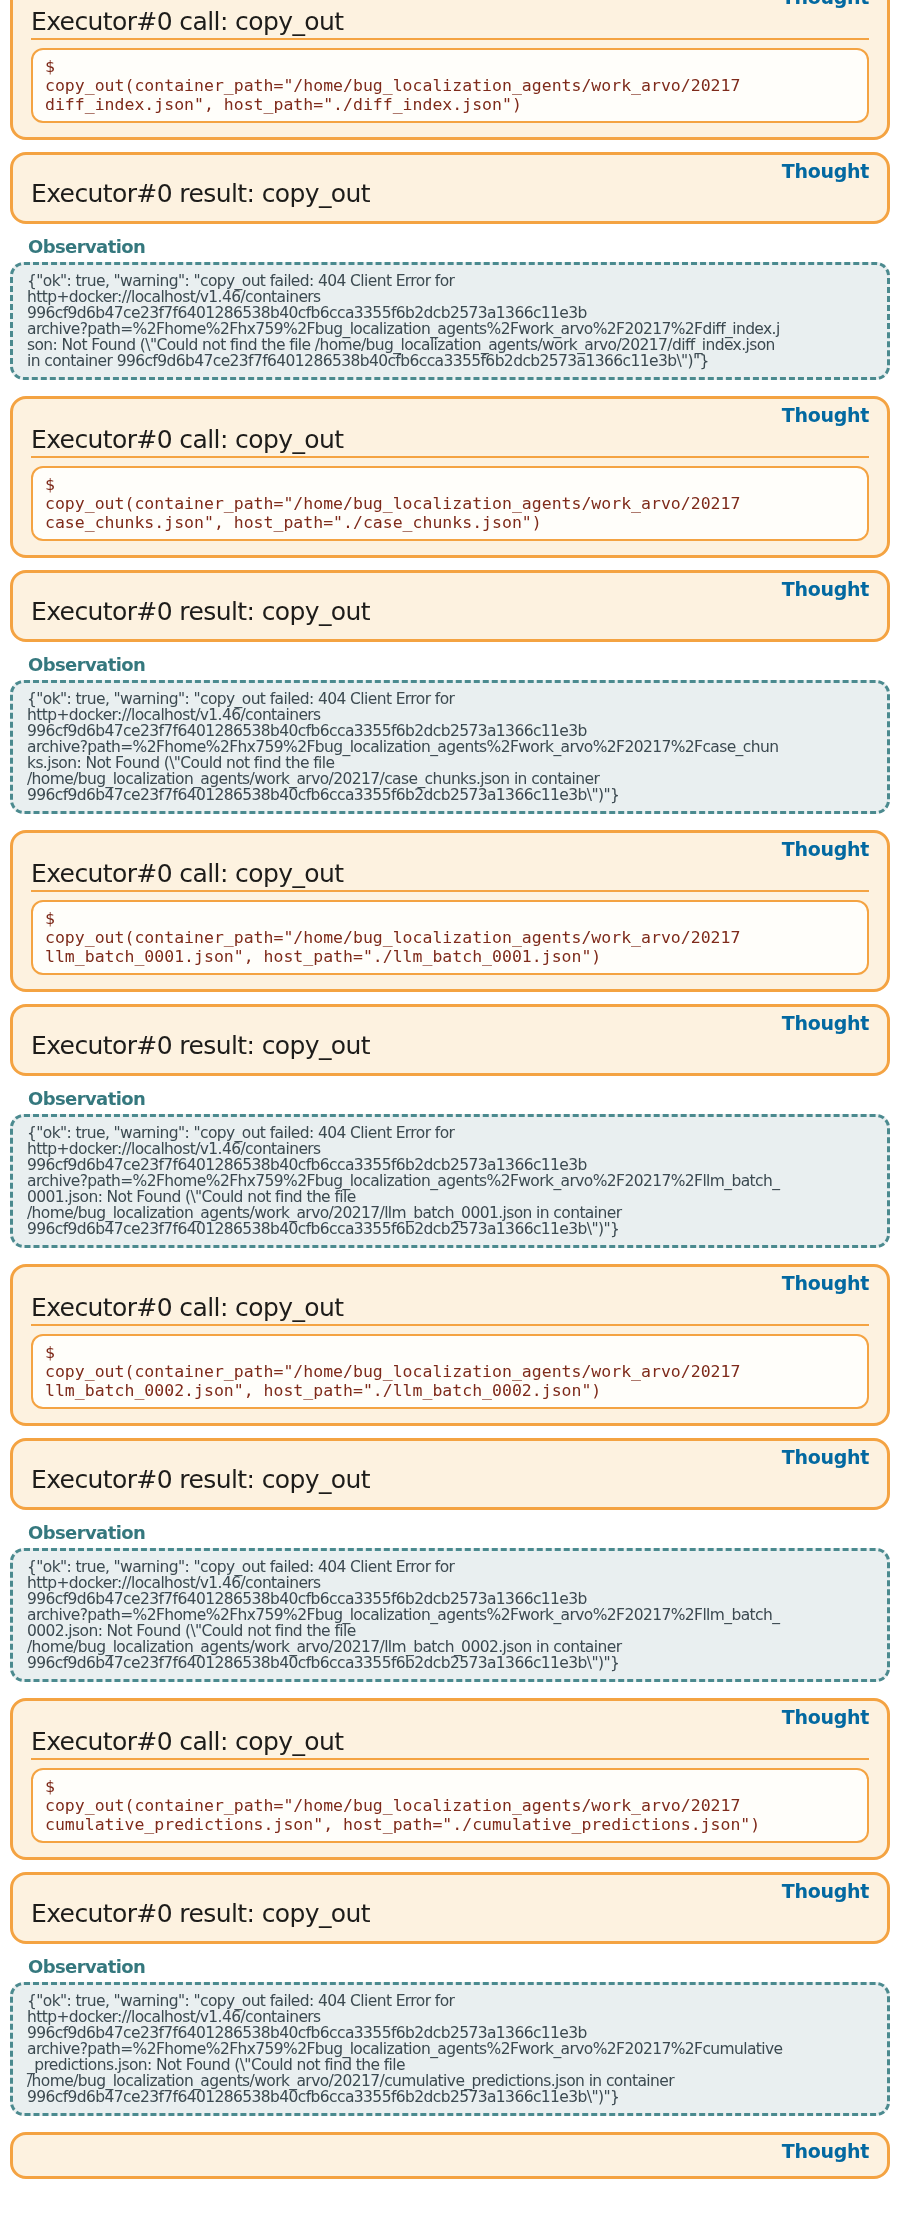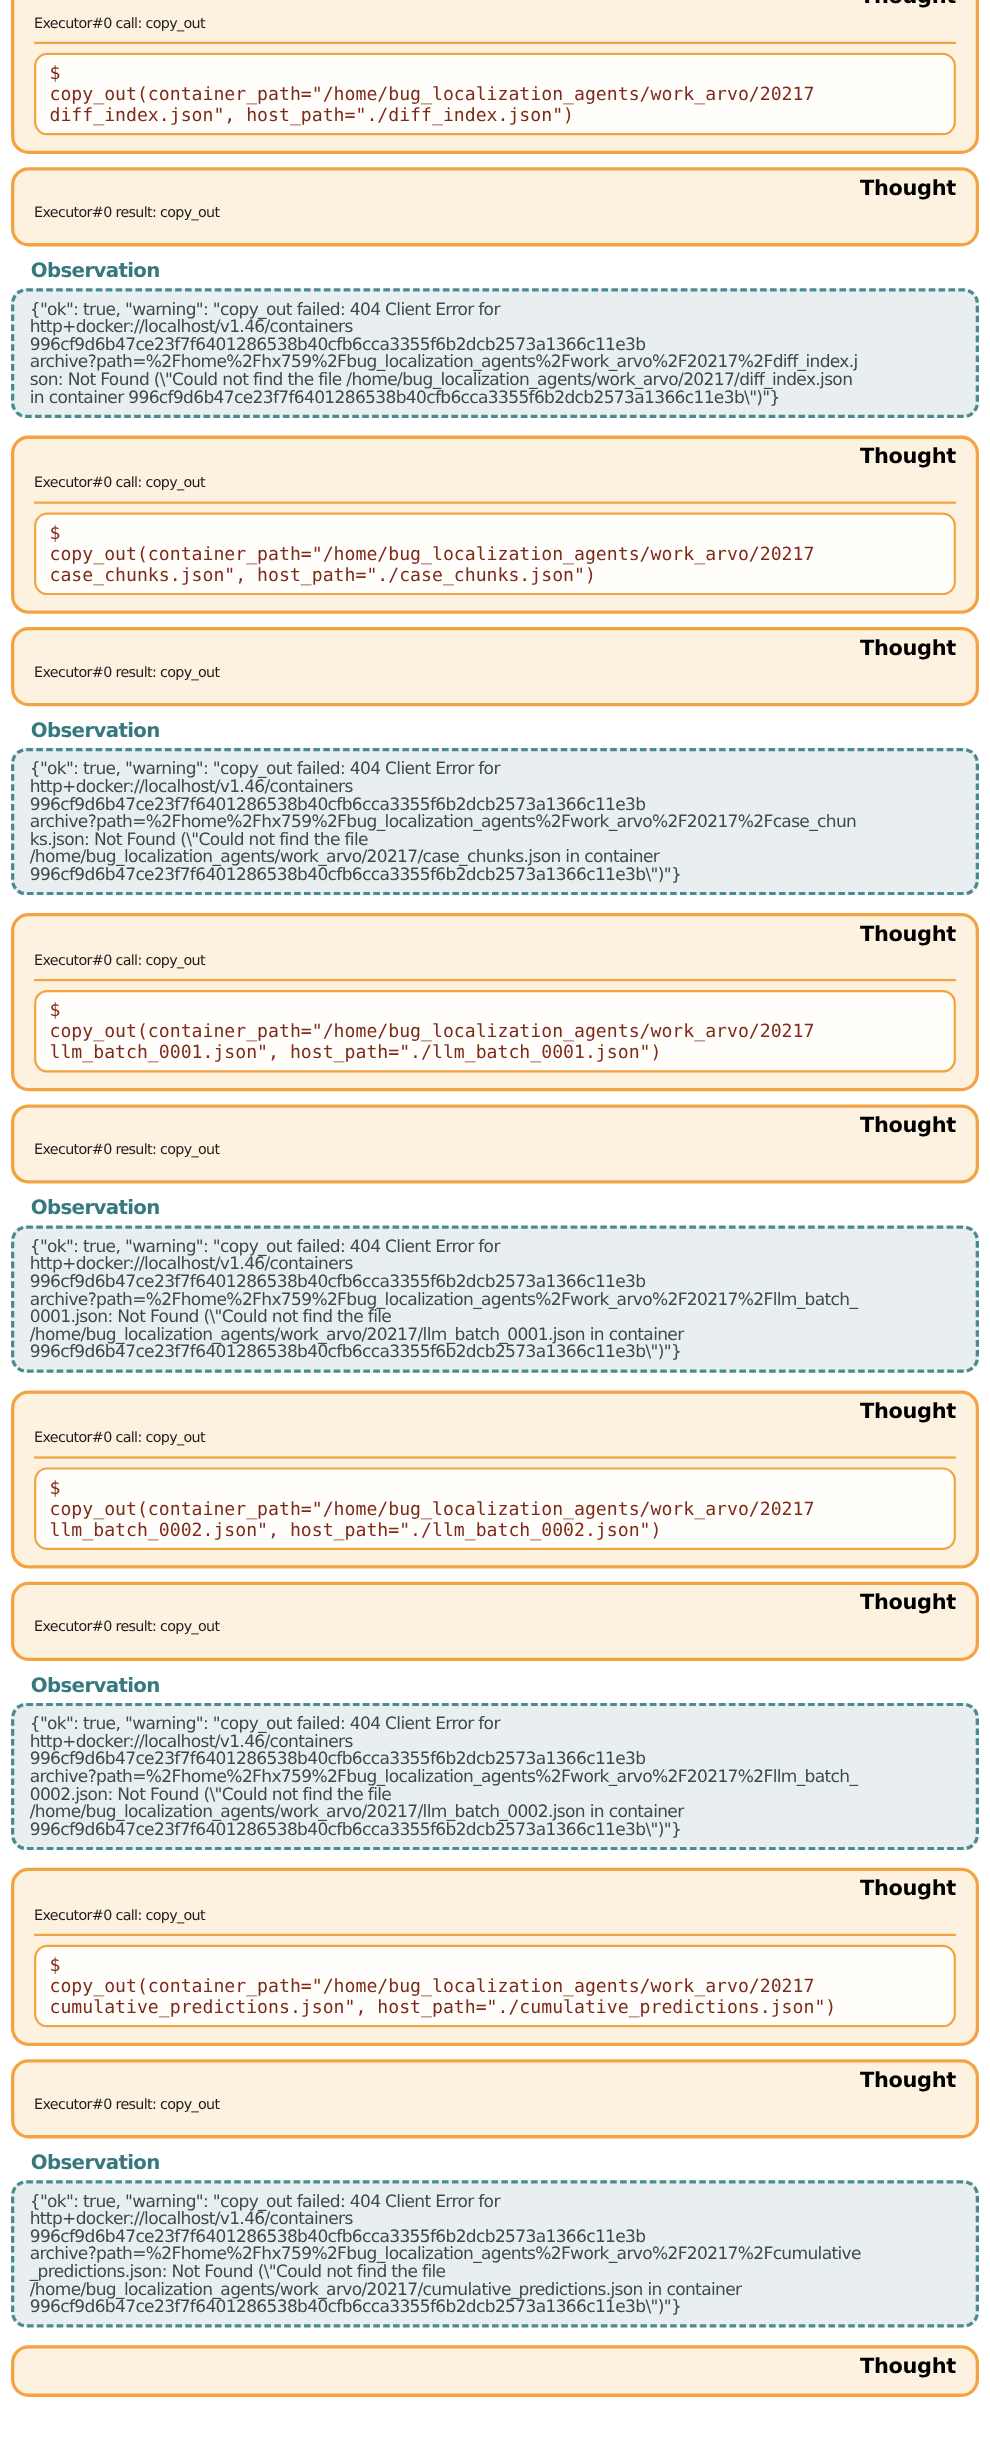--- a/index.html
+++ b/index.html
@@ -14,28 +14,28 @@
   .thought-block{
     border:3px solid #f4a342;
     border-radius:16px;
     background:#fdf2e0;
     padding:6px 18px 14px 18px;
     margin-bottom:12px;
   }
   .thought-block.first{ margin-top:-22px; }
   .thought-label{
     text-align:right;
-    color:#000000;
+    color:#0369a1;
     font-weight:bold;
     font-size:19px;
     line-height:21px;
     letter-spacing:-0.3px;
   }
   .thought-title{
-    font-size:13px;
+    font-size:25px;
     line-height:23px;
     color:#1d1c1a;
     letter-spacing:-0.6px;
     margin-top:2px;
   }
   .result-block .thought-title{ margin-top:0; margin-bottom:2px; }
   .thought-divider{
     border-top:2px solid #f4a342;
     margin:5px 0 8px 0;
   }

